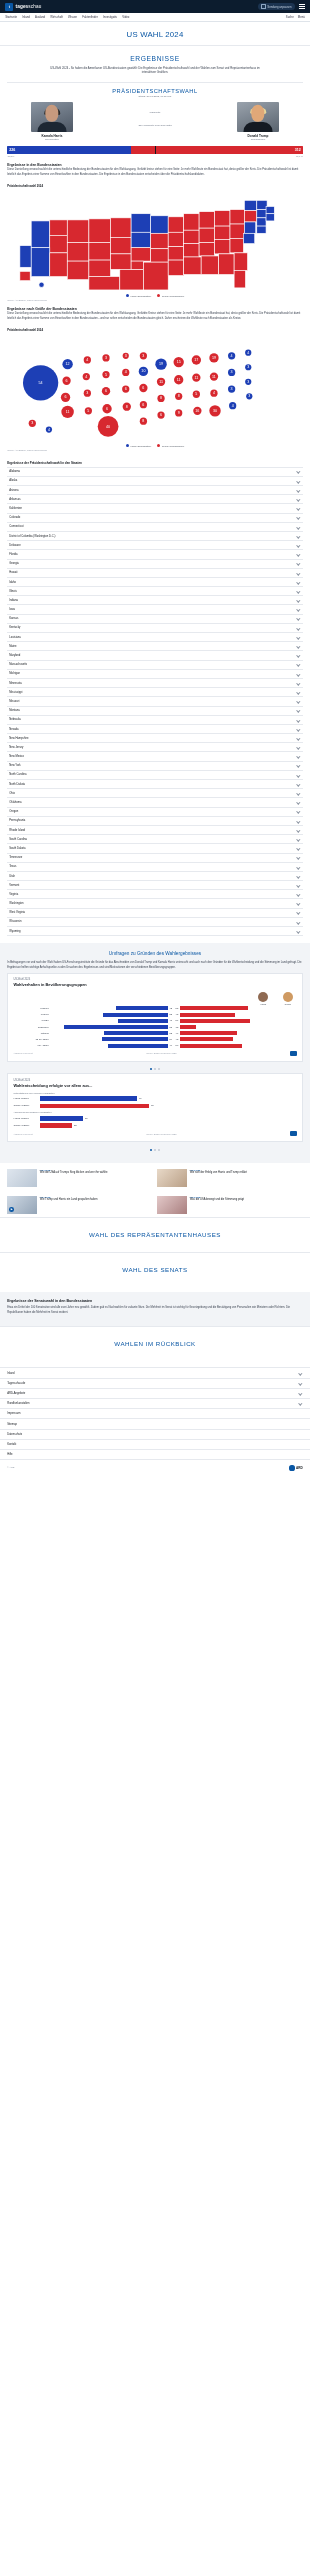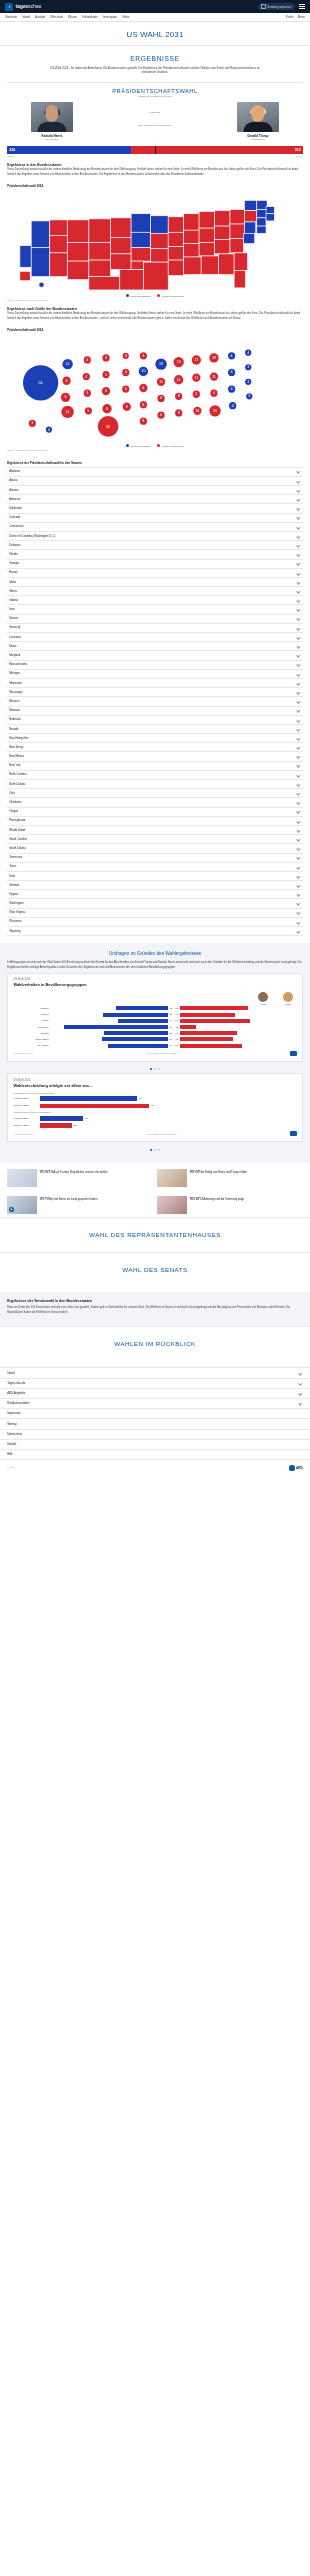--- a/index.html
+++ b/index.html
@@ -229,21 +229,21 @@
     <a href="#">Wissen</a>
     <a href="#">Faktenfinder</a>
     <a href="#">Investigativ</a>
     <a href="#">Video</a>
     <div class="nav-right">
       <a href="#">Suche</a>
       <a href="#">Menü</a>
     </div>
   </div>
 
-  <div class="hero-title">US WAHL 2031</div>
+  <div class="hero-title">US WAHL 2024</div>
 
   <div class="section-title">ERGEBNISSE</div>
   <div class="section-sub">US-Wahl 2024 - So haben die Amerikaner US-Bundesstaaten gewählt: Die Ergebnisse der Präsidentschaftswahl und der Wahlen zum Senat und Repräsentantenhaus im interaktiven Grafiken.</div>
   <div class="divider"></div>
 
   <div class="cand-wrap">
     <div class="cand-head">PRÄSIDENTSCHAFTSWAHL</div>
     <div class="cand-sub">Stand: 20.01.2025, 09:51 Uhr</div>
     <div class="cand-row">
       <div class="cand">

